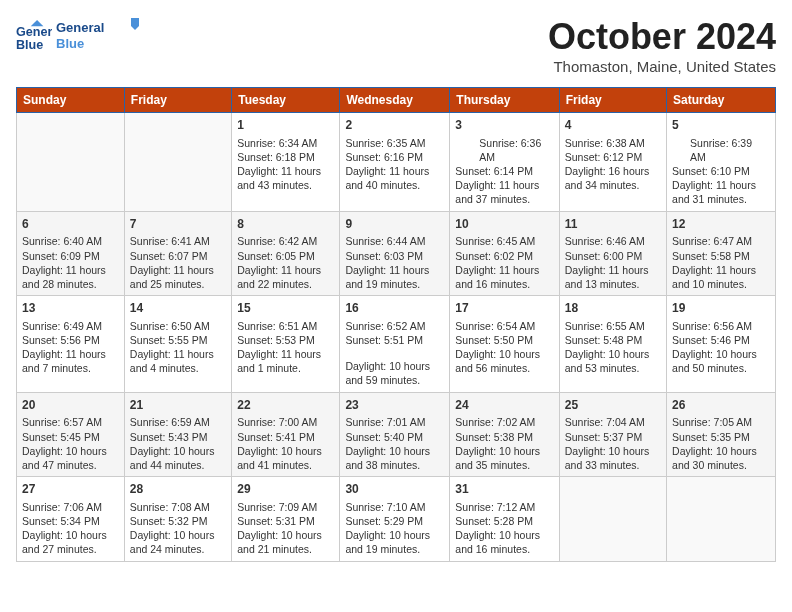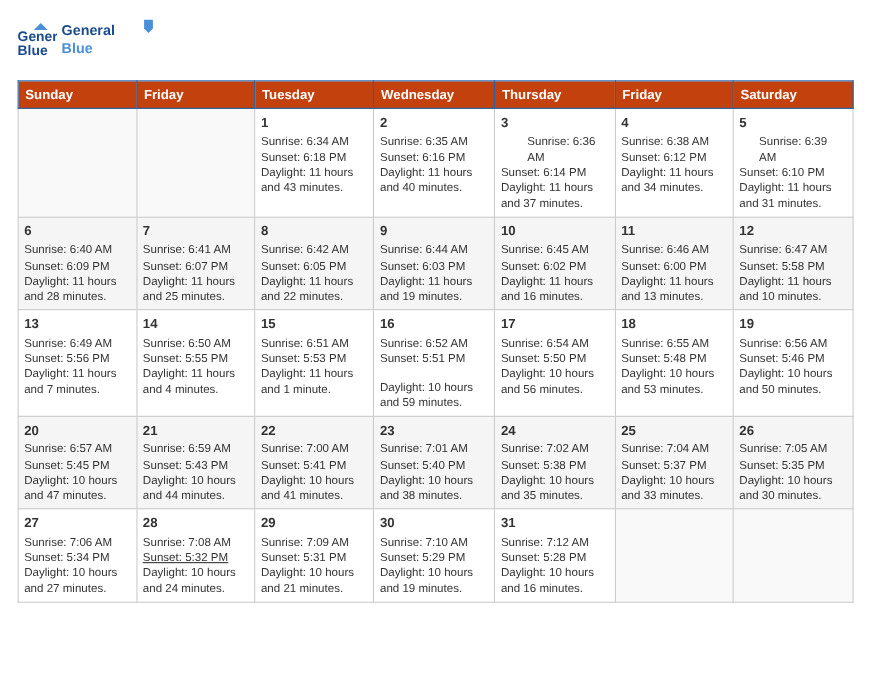--- a/index.html
+++ b/index.html
@@ -86,20 +86,24 @@
       <polygon points="52,10 62,0 72,10" fill="#4a90d9" transform="translate(-20, 0) scale(0.7)"></polygon>
     </svg>
     <div>
       <svg width="90" height="40" viewBox="0 0 90 40">
         <text x="0" y="16" font-size="13" font-weight="bold" fill="#1a4a8a">General</text>
         <polygon points="75,2 83,2 83,10 79,14 75,10" fill="#4a90d9"></polygon>
         <text x="0" y="32" font-size="13" font-weight="bold" fill="#4a90d9">Blue</text>
       </svg>
     </div>
   </div>
+  <div class="title-block">
+    <div class="month-title">October 2024</div>
+    <div class="location">Thomaston, Maine, United States</div>
+  </div>
 </div>
 
 <table>
   <thead>
     <tr>
     <th>Sunday</th>
         <th>Friday</th>
         <th>Tuesday</th>
         <th>Wednesday</th>
         <th>Thursday</th>
@@ -126,21 +130,21 @@
         <td>
           <span class="day-number">3</span>
           <span style="display: block; line-height: 1.35; margin-left: 24px;">Sunrise: 6:36 AM</span>
           <span style="display: block; line-height: 1.35;">Sunset: 6:14 PM</span>
           <span style="display: block; line-height: 1.35;">Daylight: 11 hours and 37 minutes.</span>
         </td>
         <td>
           <span class="day-number">4</span>
           <span style="display: block; line-height: 1.35;">Sunrise: 6:38 AM</span>
           <span style="display: block; line-height: 1.35;">Sunset: 6:12 PM</span>
-          <span style="display: block; line-height: 1.35;">Daylight: 11 hours and 34 minutes.</span>
+          <span style="display: block; line-height: 1.35;">Daylight: 16 hours and 34 minutes.</span>
         </td>
         <td>
           <span class="day-number">5</span>
           <span style="display: block; line-height: 1.35; margin-left: 18px;">Sunrise: 6:39 AM</span>
           <span style="display: block; line-height: 1.35;">Sunset: 6:10 PM</span>
           <span style="display: block; line-height: 1.35;">Daylight: 11 hours and 31 minutes.</span>
         </td>
       </tr>
       <tr>
         <td>
@@ -277,21 +281,21 @@
       <tr>
         <td>
           <span class="day-number">27</span>
           <span style="display: block; line-height: 1.35;">Sunrise: 7:06 AM</span>
           <span style="display: block; line-height: 1.35;">Sunset: 5:34 PM</span>
           <span style="display: block; line-height: 1.35;">Daylight: 10 hours and 27 minutes.</span>
         </td>
         <td>
           <span class="day-number">28</span>
           <span style="display: block; line-height: 1.35;">Sunrise: 7:08 AM</span>
-          <span style="display: block; line-height: 1.35; text-decoration: underline;">Sunset: 5:32 PM</span>
+          <span style="display: block; line-height: 1.35;">Sunset: 5:32 PM</span>
           <span style="display: block; line-height: 1.35;">Daylight: 10 hours and 24 minutes.</span>
         </td>
         <td>
           <span class="day-number">29</span>
           <span style="display: block; line-height: 1.35;">Sunrise: 7:09 AM</span>
           <span style="display: block; line-height: 1.35;">Sunset: 5:31 PM</span>
           <span style="display: block; line-height: 1.35;">Daylight: 10 hours and 21 minutes.</span>
         </td>
         <td>
           <span class="day-number">30</span>

